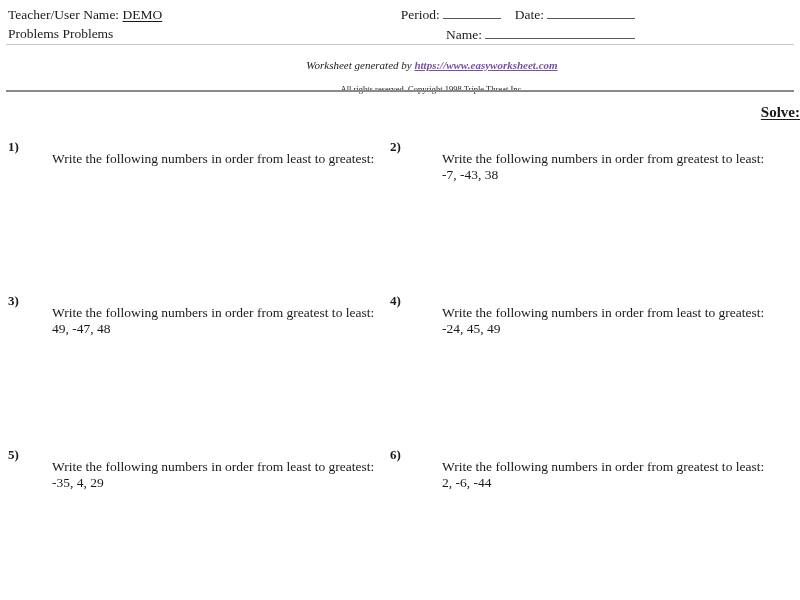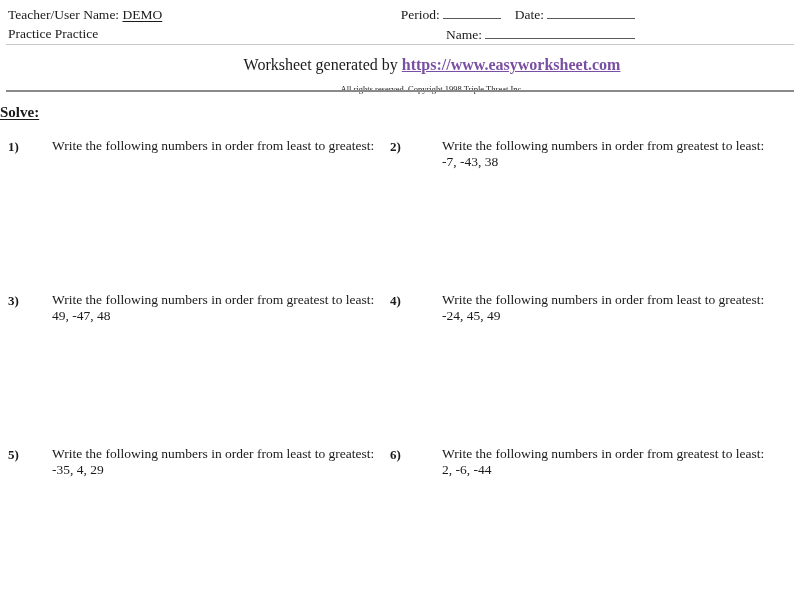--- a/index.html
+++ b/index.html
@@ -80,24 +80,25 @@
 
   
   .credit-block {
     position: absolute;
     right: 8px;
     top: 56px;
     text-align: center;
     width: 400px;
   }
   .credit-line {
-    font-size: 16px;
+    font-size: 11px;
     line-height: 18px;
     font-weight: bold;
     white-space: nowrap;
+    font-style: italic;
   }
   .credit-prefix {
     font-weight: normal;
   }
   .credit-link {
     color: #7a4fa3;
     text-decoration: underline;
     font-weight: bold;
   }
   .credit-copyright {
@@ -116,21 +117,21 @@
     height: 2px;
     background: #8a8a8a;
   }
 
   
   .solve-title {
     position: absolute;
     left: 0;
     top: 104px;
     width: 800px;
-    text-align: left;
+    text-align: right;
     font-size: 15px;
     font-weight: bold;
     text-decoration: underline;
     text-underline-offset: 2px;
   }
 
   
   .problems {
     position: absolute;
     left: 0;
@@ -161,40 +162,41 @@
     padding-top: 1px;
   }
   .problem-right .problem-number {
     width: 52px;
     flex: 0 0 52px;
   }
 
   .problem-body {
     font-size: 13.5px;
     line-height: 15.5px;
+    margin-top: 13px;
   }
   .problem-left .problem-body  { width: 330px; }
   .problem-right .problem-body { width: 350px; }
 
   .problem-prompt { }
   .problem-values { }
 </style>
 </head>
 <body>
 
 <div class="page">
 
   <div class="header-top">
 
     <div class="teacher-block">
       <div class="teacher-line">
         <span>Teacher/User Name:</span>
         <span class="teacher-value">DEMO</span>
       </div>
-      <div class="practice-line">Practice Practice</div>
+      <div class="practice-line">Problems Problems</div>
     </div>
 
     <div class="student-block">
       <div class="field-row">
         <span class="field-label">Period:</span>
         <span class="blank-line blank-period"></span>
         <span class="field-label">Date:</span>
         <span class="blank-line blank-date"></span>
       </div>
       <div class="field-row">

